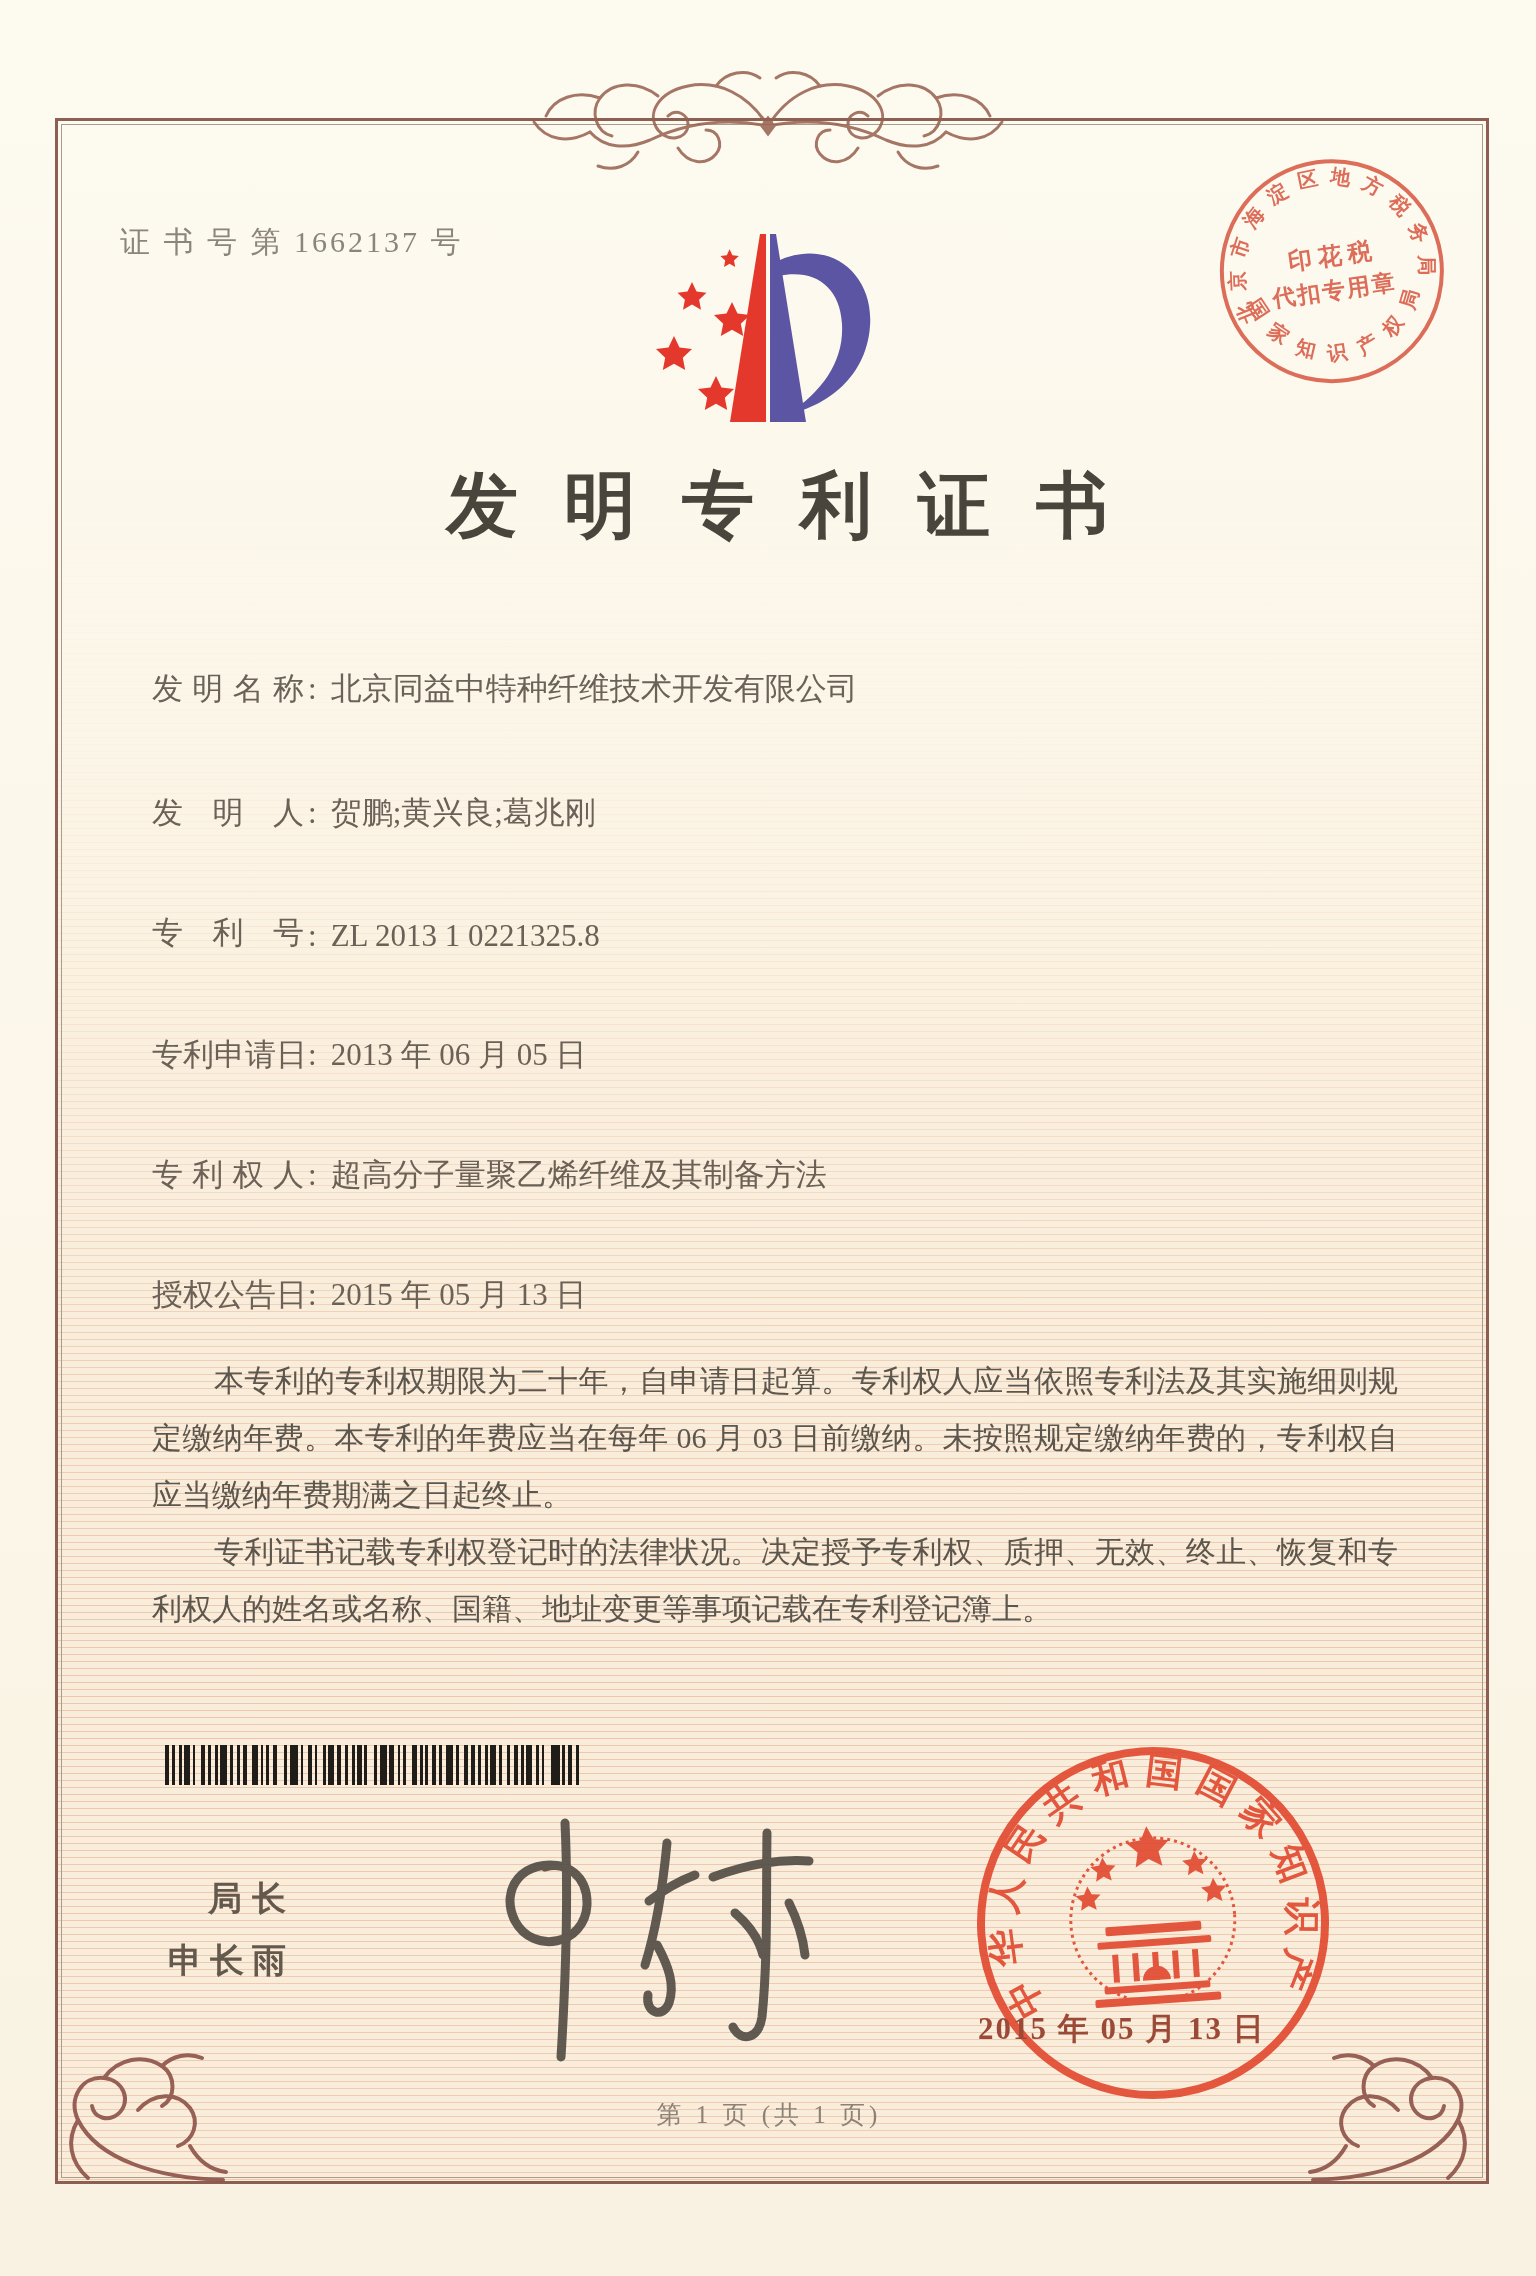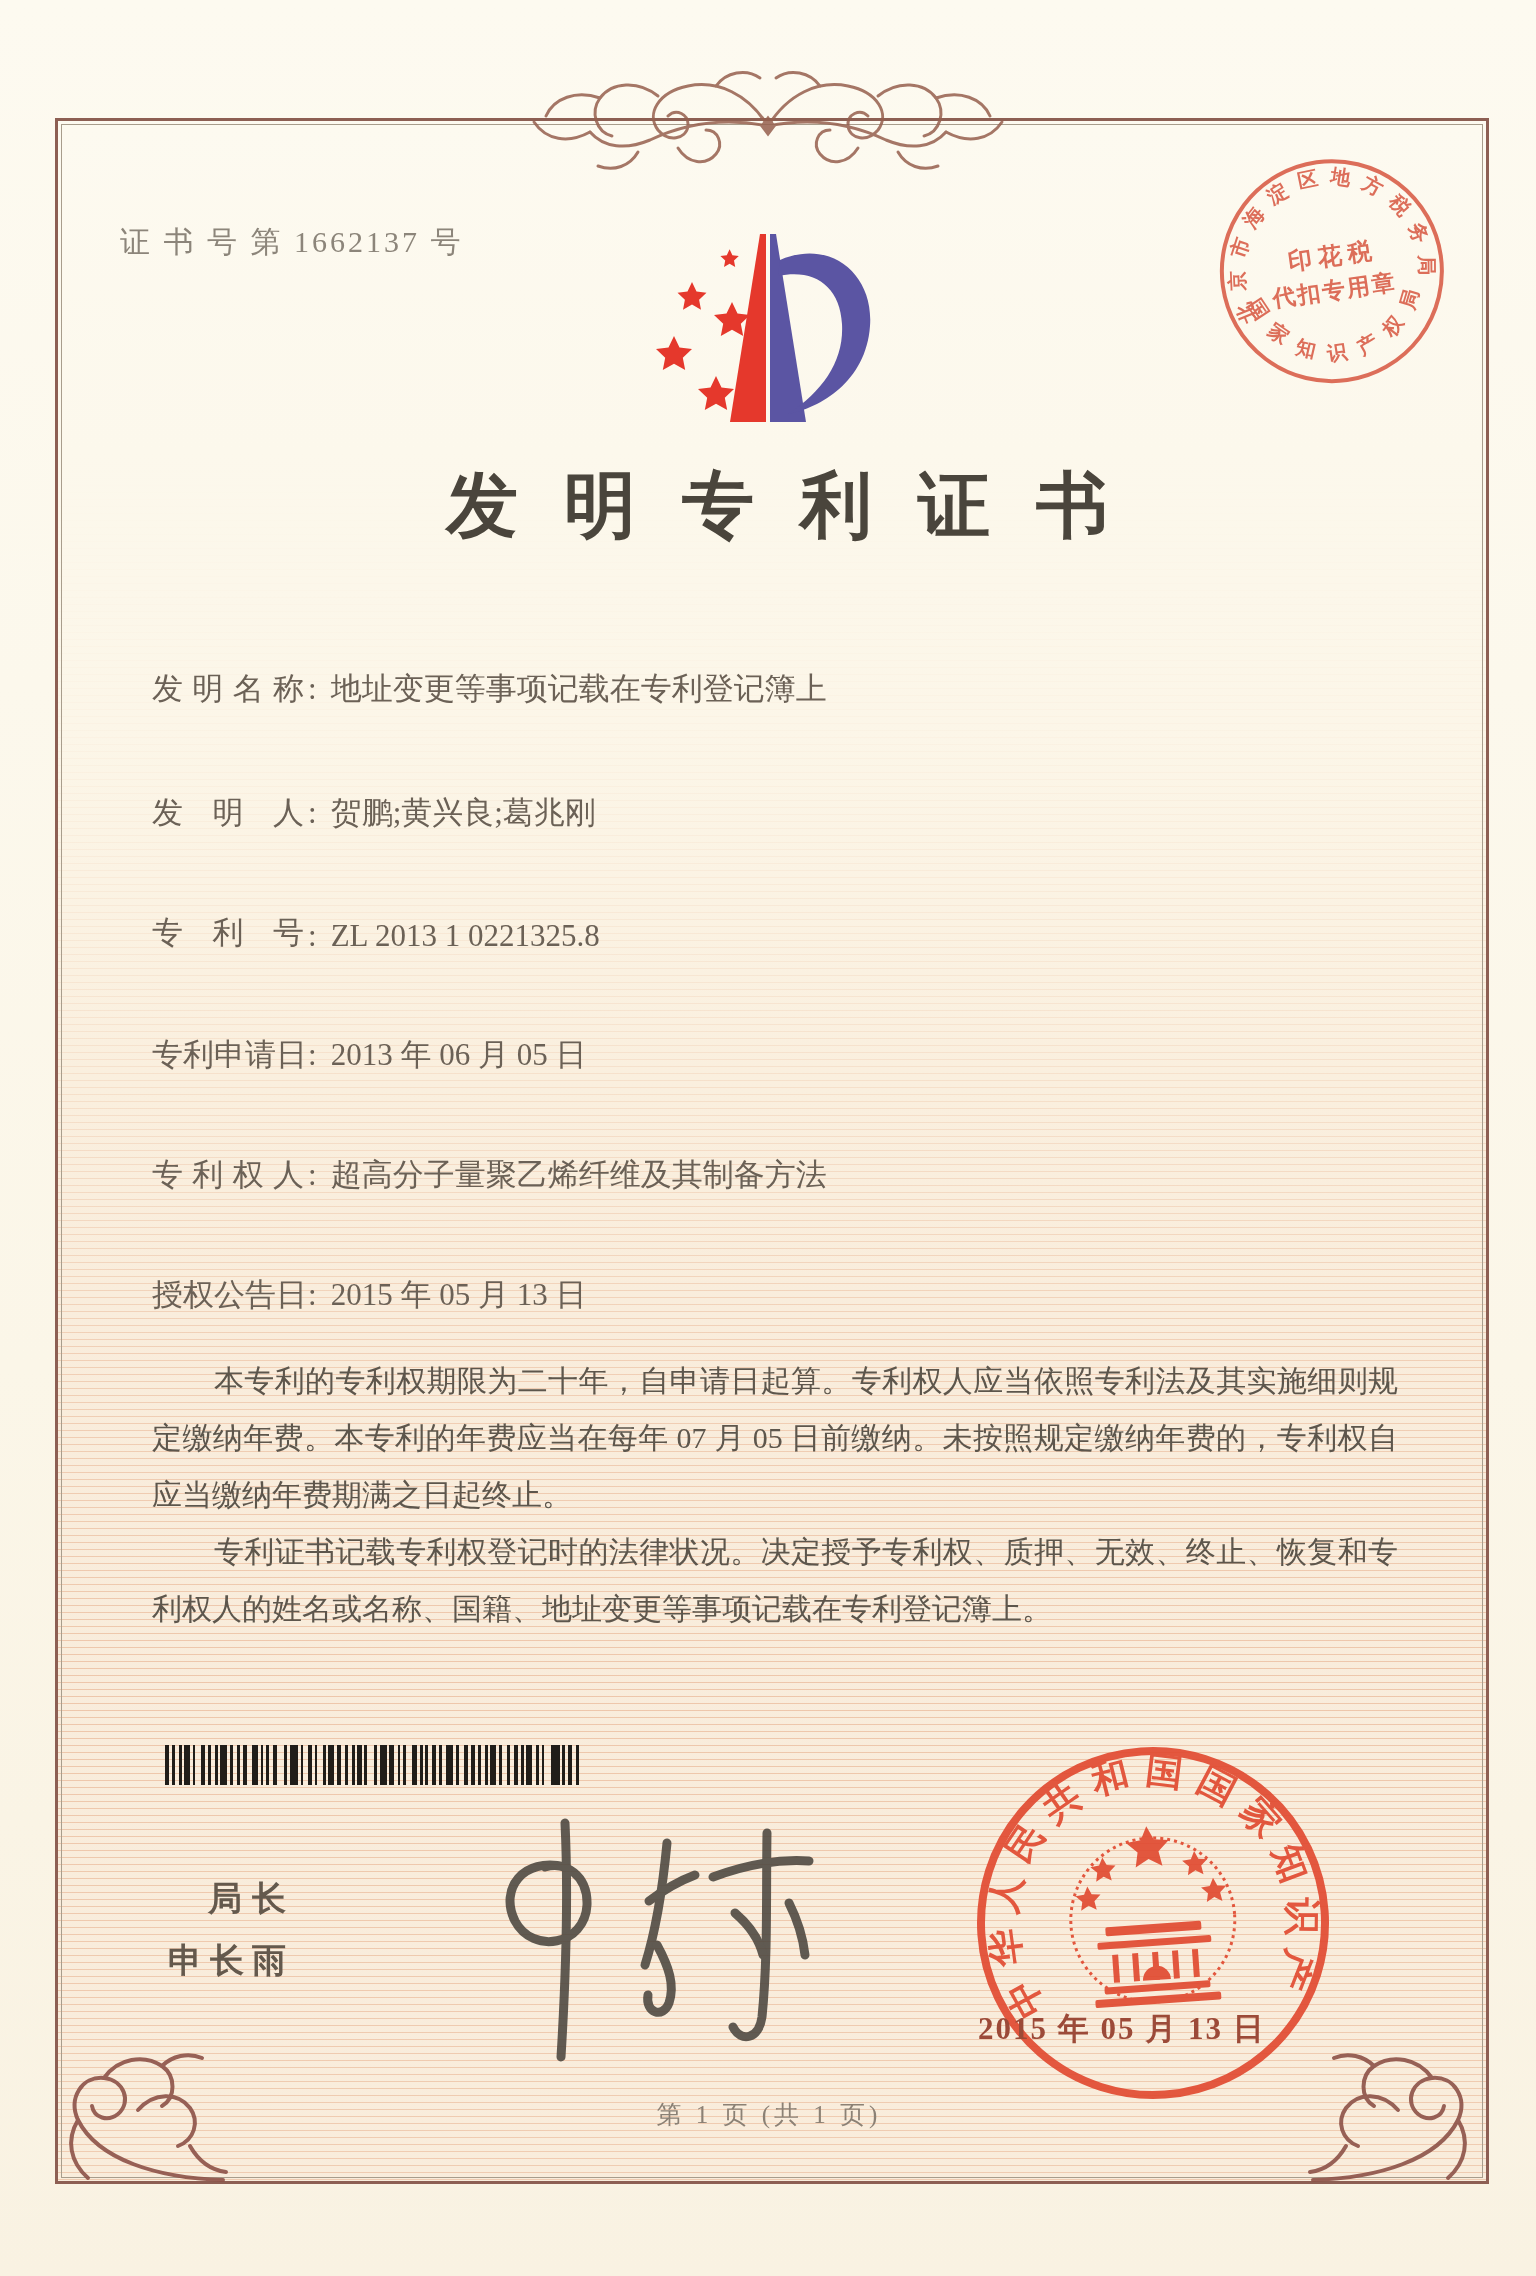--- a/index.html
+++ b/index.html
@@ -134,40 +134,40 @@
   </g>
   <g fill="#5b55a3">
     <path d="M122,4 L128,4 L158,192 L122,192 Z"></path>
     <path d="M132,30 C182,8 226,44 222,96 C218,152 172,178 140,184 C176,160 196,130 194,94 C192,56 166,38 130,46 Z"></path>
   </g>
 </svg>
 
 <div class="title">发明专利证书</div>
 
 <div class="field" style="top:668px;">
-  <span class="f-label">发明名称</span><span class="f-colon">:</span><span>地址变更等事项记载在专利登记簿上</span>
+  <span class="f-label">发明名称</span><span class="f-colon">:</span><span>北京同益中特种纤维技术开发有限公司</span>
 </div>
 <div class="field" style="top:792px;">
   <span class="f-label">发明人</span><span class="f-colon">:</span><span>贺鹏;黄兴良;葛兆刚</span>
 </div>
 <div class="field" style="top:912px;">
   <span class="f-label">专利号</span><span class="f-colon">:</span><span>ZL 2013 1 0221325.8</span>
 </div>
 <div class="field" style="top:1034px;">
   <span class="f-label">专利申请日</span><span class="f-colon">:</span><span>2013 年 06 月 05 日</span>
 </div>
 <div class="field" style="top:1154px;">
   <span class="f-label">专利权人</span><span class="f-colon">:</span><span>超高分子量聚乙烯纤维及其制备方法</span>
 </div>
 <div class="field" style="top:1274px;">
   <span class="f-label">授权公告日</span><span class="f-colon">:</span><span>2015 年 05 月 13 日</span>
 </div>
 
 <div class="para-wrap">
-  <p>本专利的专利权期限为二十年，自申请日起算。专利权人应当依照专利法及其实施细则规定缴纳年费。本专利的年费应当在每年 07 月 05 日前缴纳。未按照规定缴纳年费的，专利权自应当缴纳年费期满之日起终止。</p>
+  <p>本专利的专利权期限为二十年，自申请日起算。专利权人应当依照专利法及其实施细则规定缴纳年费。本专利的年费应当在每年 06 月 03 日前缴纳。未按照规定缴纳年费的，专利权自应当缴纳年费期满之日起终止。</p>
   <p>专利证书记载专利权登记时的法律状况。决定授予专利权、质押、无效、终止、恢复和专利权人的姓名或名称、国籍、地址变更等事项记载在专利登记簿上。</p>
 </div>
 
 <div class="barcode" id="barcode">
     <div class="bar" style="width: 4.16611px;"></div>
     <div class="gap" style="width: 2.77741px;"></div>
     <div class="bar" style="width: 2.77741px;"></div>
     <div class="gap" style="width: 4.16611px;"></div>
     <div class="bar" style="width: 2.77741px;"></div>
     <div class="gap" style="width: 2.77741px;"></div>

